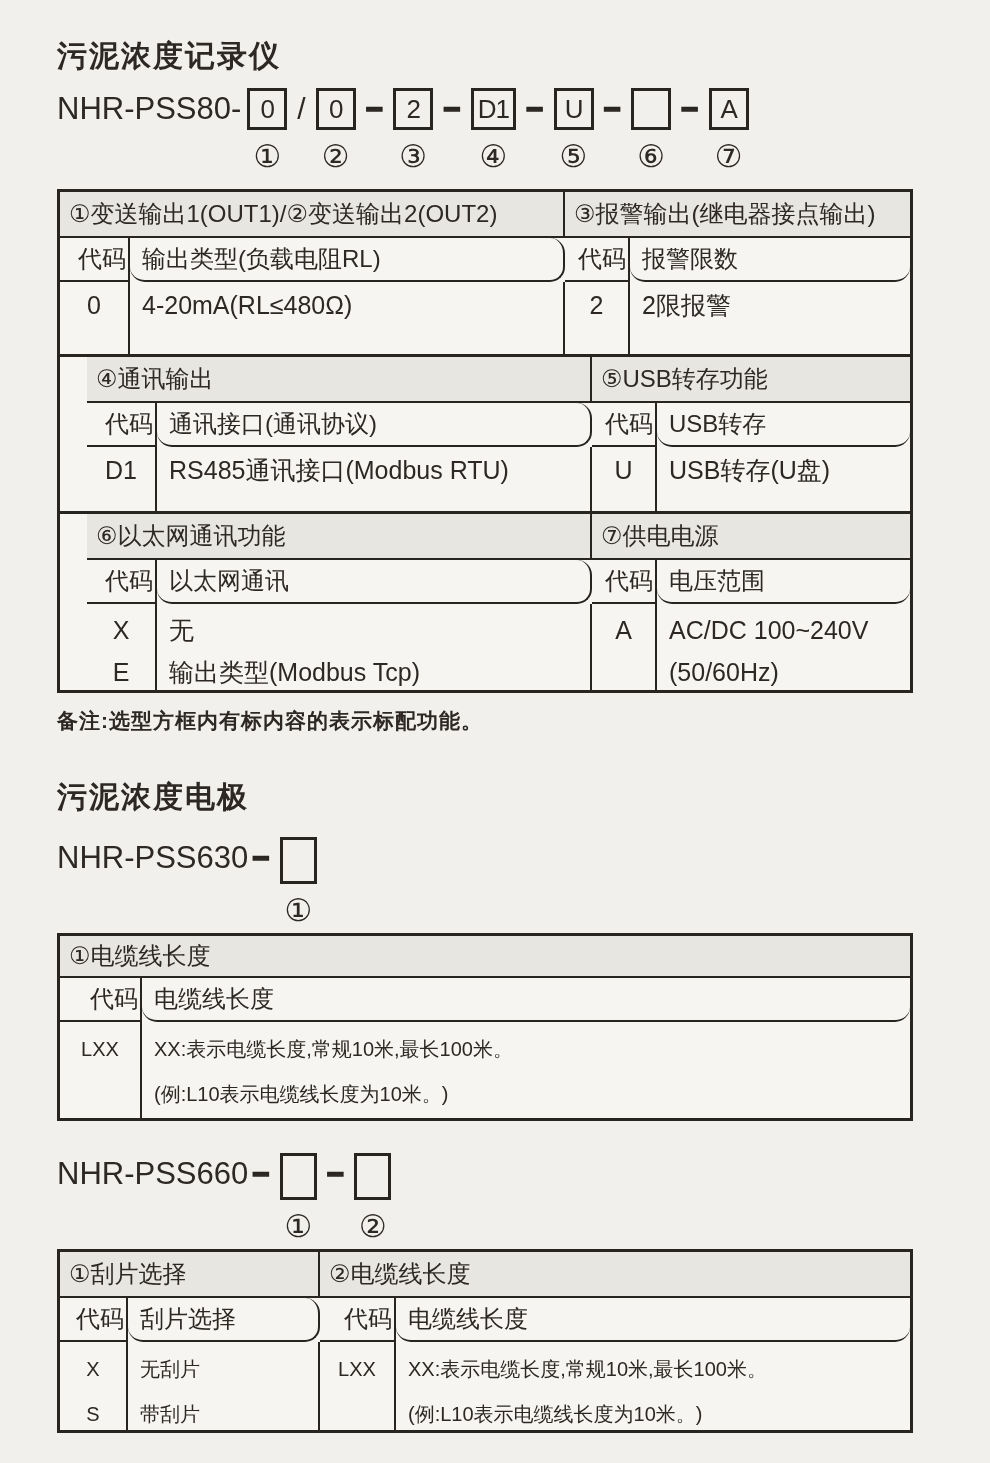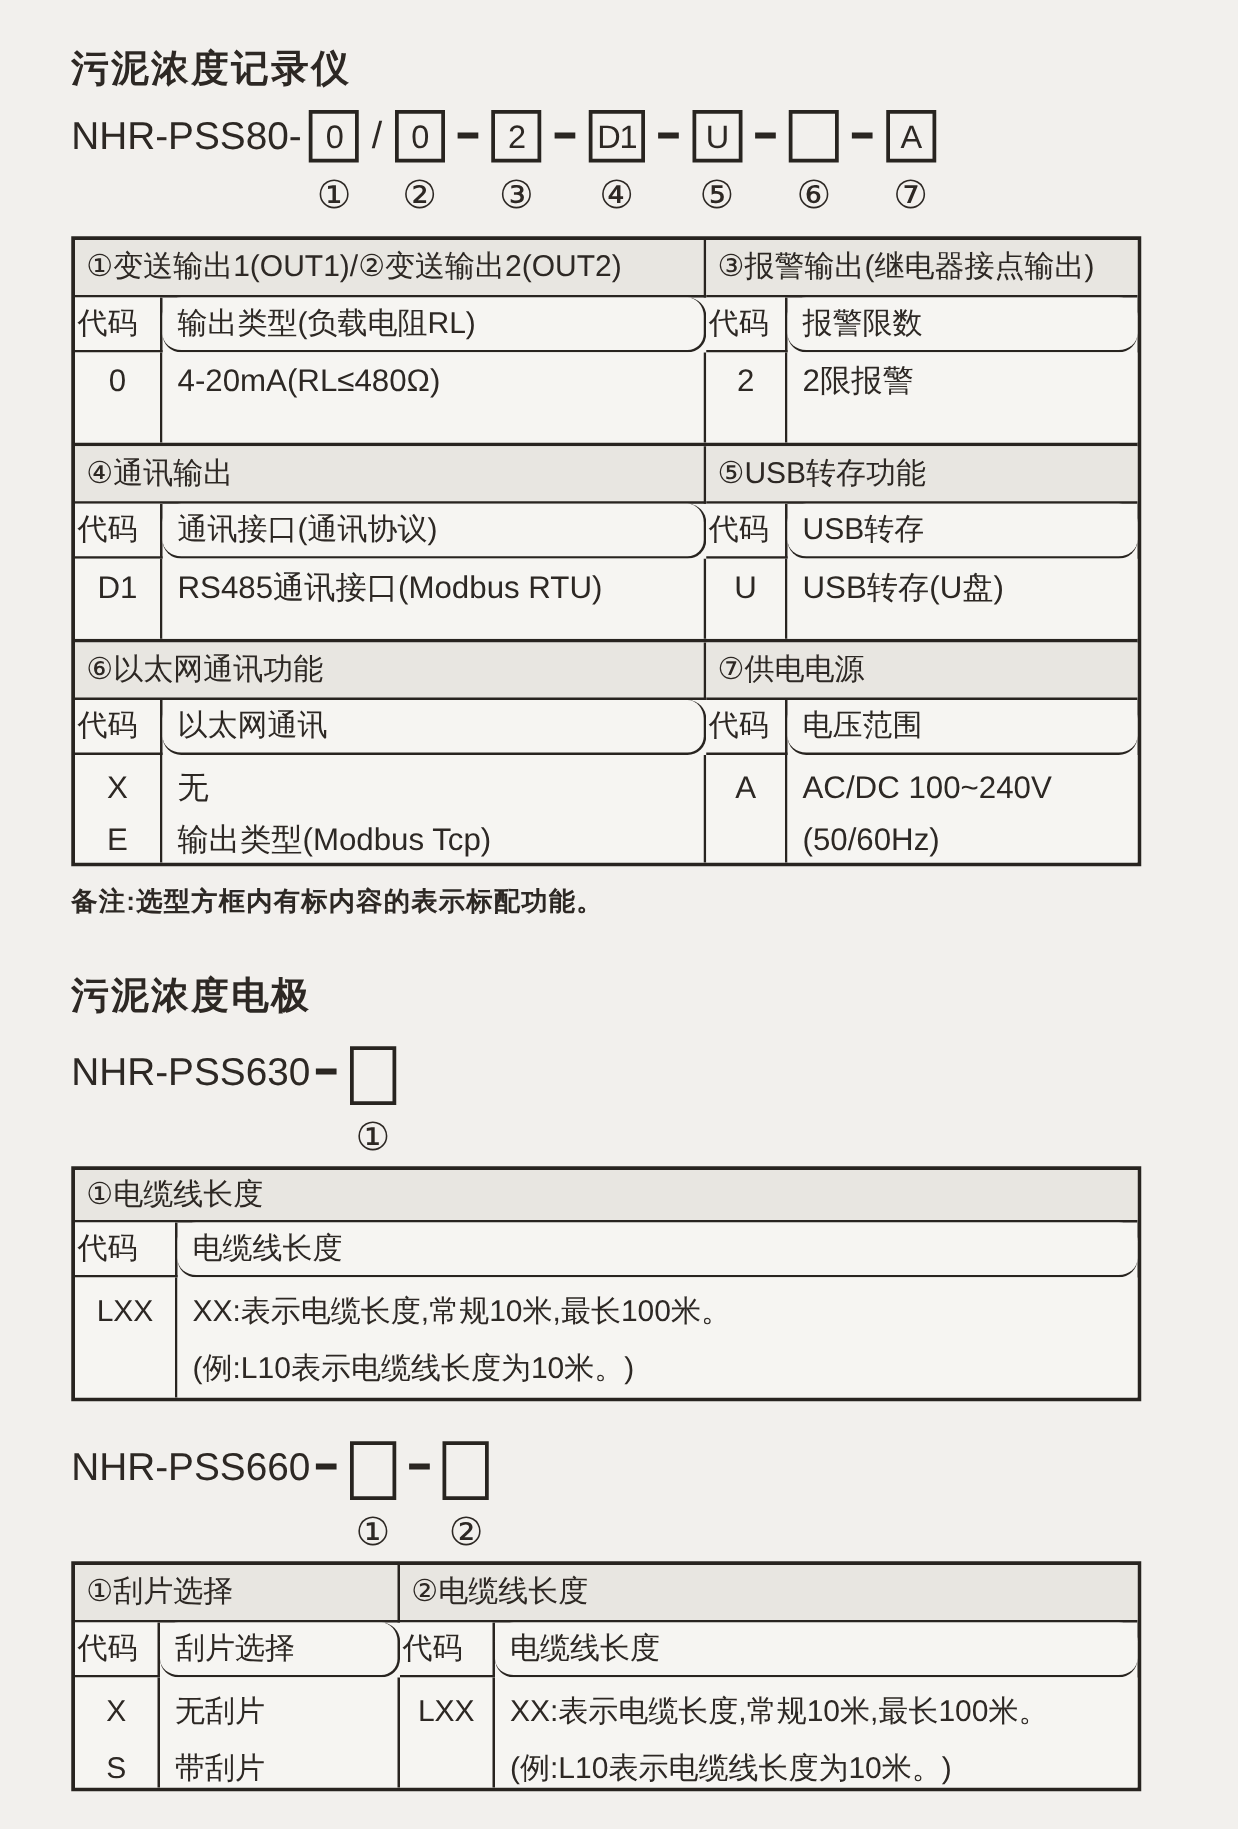--- a/index.html
+++ b/index.html
@@ -34,42 +34,42 @@
   }
   .mbox.tall{min-width:37px;height:47px;}
   .mnum{margin-top:9px;font-size:31px;line-height:34px;font-family:"DejaVu Sans",sans-serif;}
   .sep{height:42px;display:flex;align-items:center;font-size:30px;margin:0 4px;}
   .sep.dash{font-weight:900;-webkit-text-stroke:1.5px var(--bd);}
 
   
   .tbl{width:856px;border:3px solid var(--bd);background:var(--cell);}
   .t1{margin-top:16px;}
   .t-sec{display:grid;grid-template-columns:70px 435px 65px 1fr;}
-  .t-sec + .t-sec{border-top:3px solid var(--bd);}
+  .t-sec + .t-sec{border-top:3px solid var(--bd);padding-left:27px;}
   .t3-sec{grid-template-columns:68px 192px 76px 1fr;}
   .c{border-right:2px solid var(--bd);border-bottom:2px solid var(--bd);background:var(--cell);font-size:24px;}
   .hdr{background:var(--hdr);padding:7px 8px 7px 9px;line-height:30px;}
   .hl{grid-column:1/3;}
   .hr{grid-column:3/5;border-right:none;}
   .full{border-right:none;padding:6px 8px 6px 9px;line-height:28px;}
-  .ch{text-align:left;padding:6px 2px;line-height:30px;}
+  .ch{text-align:right;padding:6px 2px;line-height:30px;}
   .dh{padding:6px 8px 6px 12px;line-height:30px;border-radius:15px;}
   .last{border-right:none;}
   .cv,.dv{border-bottom:none;padding-top:5px;}
   .cv{text-align:center;}
   .dv{padding-left:12px;}
   .ln{line-height:36px;font-size:25px;}
   .s1 .cv,.s1 .dv{height:72px;}
   .s2 .cv,.s2 .dv{height:64px;}
   .s3 .cv,.s3 .dv{height:86px;}
   .s3 .ln{line-height:42px;}
   .g2{display:grid;grid-template-columns:82px 1fr;}
   .t2{margin-top:8px;}
   .t2 .cv,.t2 .dv{height:96px;}
-  .t2 .ln,.t3 .ln{line-height:45px;font-size:24px;}
+  .t2 .ln,.t3 .ln{line-height:45px;font-size:20px;}
   .t3{margin-top:8px;}
   .t3 .cv,.t3 .dv{height:88px;}
 
   .note{margin:14px 0 0 0;font-size:21px;font-weight:bold;letter-spacing:1px;}
 
   .sec2-title{margin-top:44px;}
   .model-line.electrode{margin-top:22px;}
   .t2-wrap{margin-top:6px;}
 </style>
 </head>

